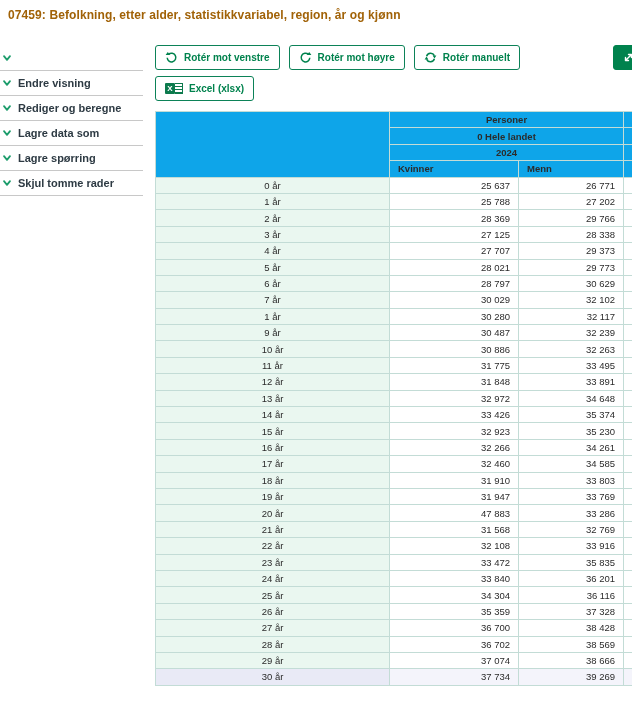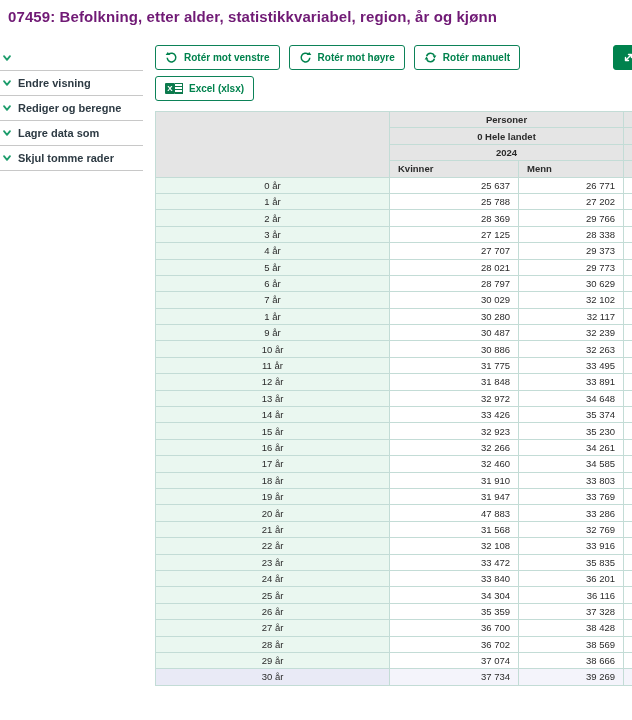--- a/index.html
+++ b/index.html
@@ -1,21 +1,21 @@
 <!DOCTYPE html>
 <html><head>
 <meta charset="utf-8">
 <style>
   * { margin:0; padding:0; box-sizing:border-box; }
   html,body { width:632px; height:720px; overflow:hidden; background:#fff;
     font-family:"Liberation Sans", sans-serif; }
   body { position:relative; }
 
-  .page-title { position:absolute; top:8px; left:8px; font-size:15px;
-    font-weight:bold; color:#701a75; letter-spacing:0.1px; }
+  .page-title { position:absolute; top:8px; left:8px; font-size:12px;
+    font-weight:bold; color:#a16207; letter-spacing:0.1px; }
 
   
   .sidebar { position:absolute; top:46px; left:0; width:143px; }
   .side-item { display:flex; align-items:center; gap:6px; height:25px;
     border-bottom:1px solid #c8c8c8; font-size:11px; font-weight:bold;
     color:#2d3a43; padding-left:2px; cursor:pointer; }
   .chev { flex:0 0 auto; display:inline-flex; }
 
   
   .main { position:absolute; left:155px; top:44px; width:545px; height:676px; }
@@ -37,21 +37,21 @@
   .xl .grid { width:8px; height:11px; border:1px solid #0c7a4d;
     border-left:none; background:
       repeating-linear-gradient(180deg,#fff 0 2px,#0c7a4d 2px 3px); }
 
   
   .table-wrap { margin-top:10px; width:477px; overflow:hidden; }
   table { border-collapse:collapse; table-layout:fixed; width:548px;
     font-size:9.5px; color:#2b2b2b; }
   th,td { border:1px solid #c3dcd6; height:16.4px; padding:0 8px;
     overflow:hidden; white-space:nowrap; }
-  th { background:#e5e5e5; font-weight:bold; text-align:center; color:#2b2b2b; }
+  th { background:#0ea5e9; font-weight:bold; text-align:center; color:#2b2b2b; }
   th.left { text-align:left; }
   td.label { background:#eaf7f0; text-align:center; padding:0 6px; }
   td.num { text-align:right; background:#fff; }
   td.extra { background:#fff; }
   tr.hl td.label { background:#e9eaf6; }
   tr.hl td.num, tr.hl td.extra { background:#f4f4fb; }
 </style>
 </head>
 <body>
 
@@ -81,20 +81,28 @@
       </span>
     <span>Rediger og beregne</span>
   </div>
   <div class="side-item">
     <span class="chev">
         <svg width="10" height="10" viewBox="0 0 10 10">
           <polyline points="2,3.2 5,6.8 8,3.2" fill="none" stroke="#1d9d6c" stroke-width="1.8" stroke-linecap="round" stroke-linejoin="round"></polyline>
         </svg>
       </span>
     <span>Lagre data som</span>
+  </div>
+  <div class="side-item">
+    <span class="chev">
+        <svg width="10" height="10" viewBox="0 0 10 10">
+          <polyline points="2,3.2 5,6.8 8,3.2" fill="none" stroke="#1d9d6c" stroke-width="1.8" stroke-linecap="round" stroke-linejoin="round"></polyline>
+        </svg>
+      </span>
+    <span>Lagre spørring</span>
   </div>
   <div class="side-item">
     <span class="chev">
         <svg width="10" height="10" viewBox="0 0 10 10">
           <polyline points="2,3.2 5,6.8 8,3.2" fill="none" stroke="#1d9d6c" stroke-width="1.8" stroke-linecap="round" stroke-linejoin="round"></polyline>
         </svg>
       </span>
     <span>Skjul tomme rader</span>
   </div>
 </div>

